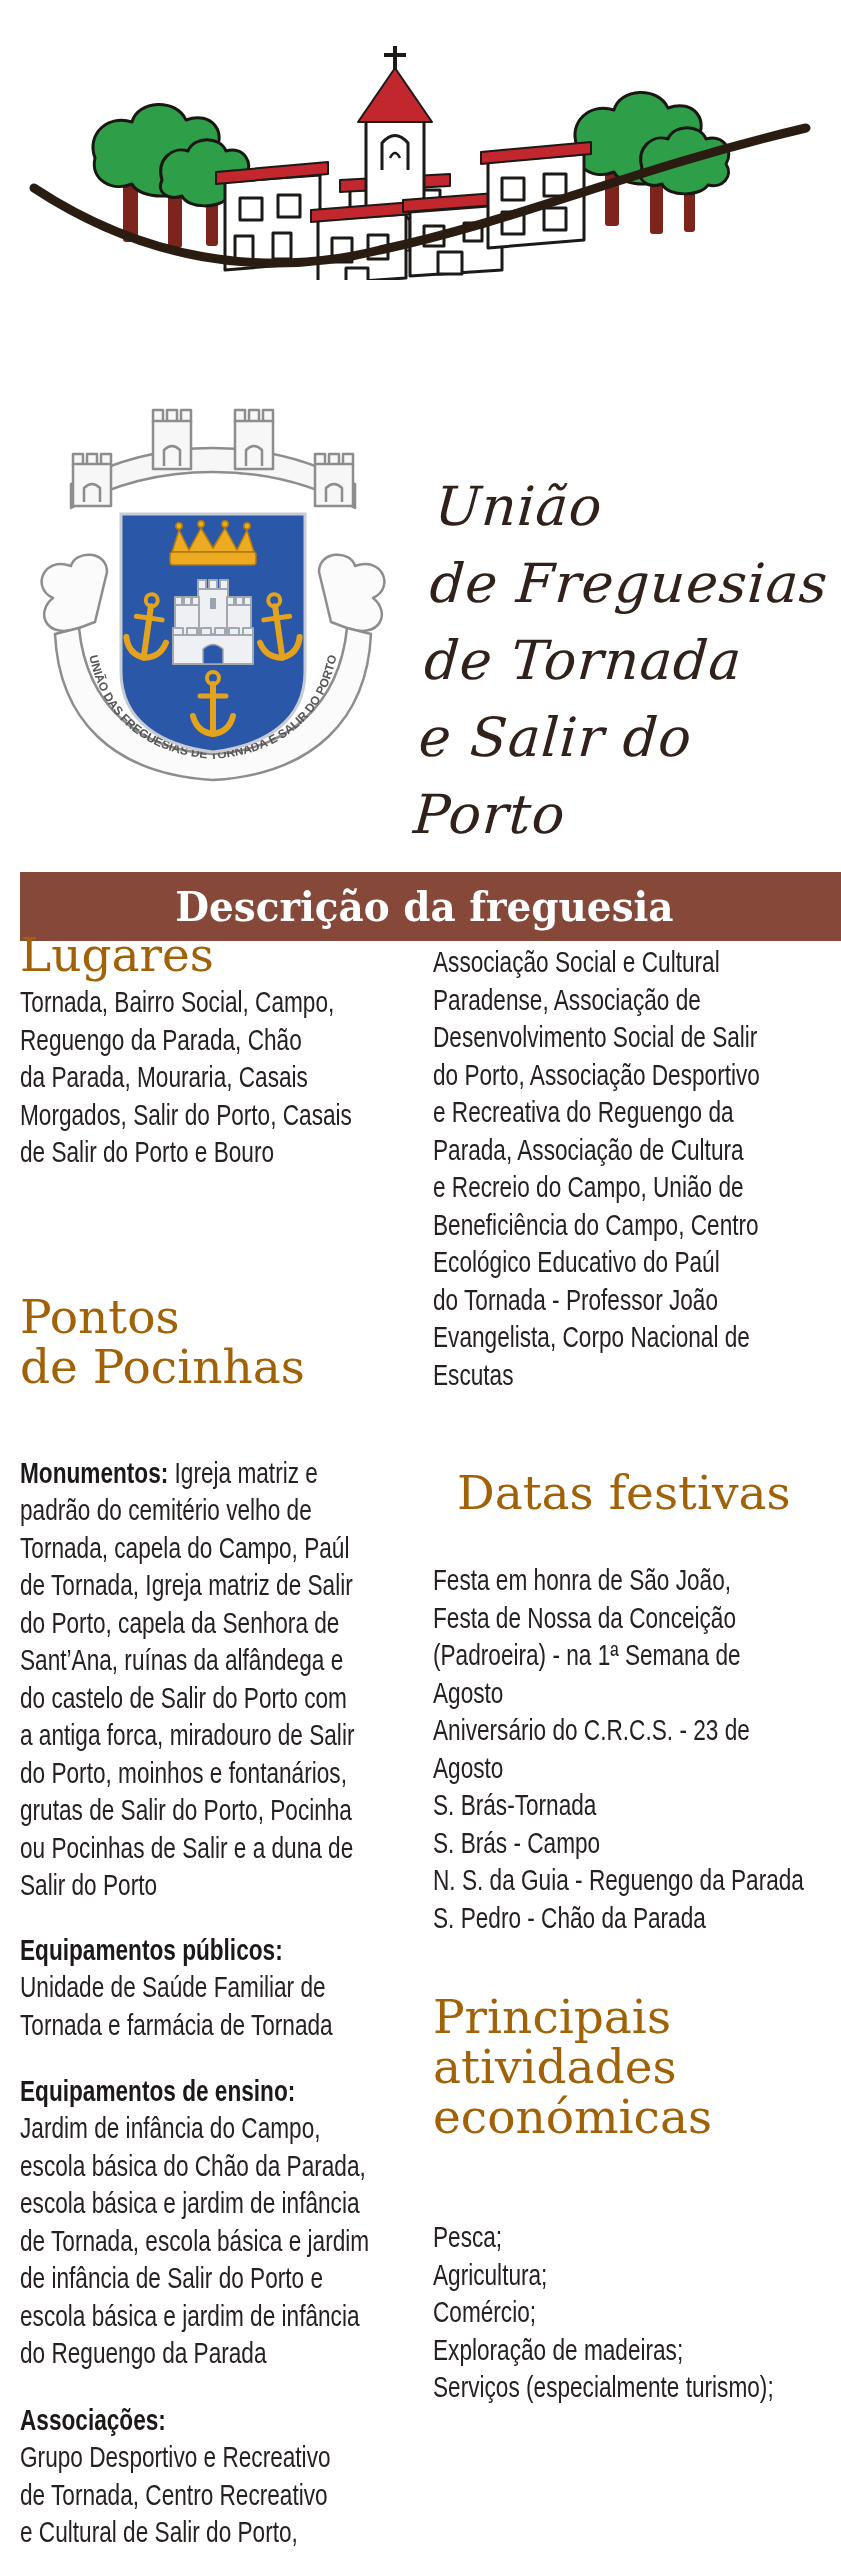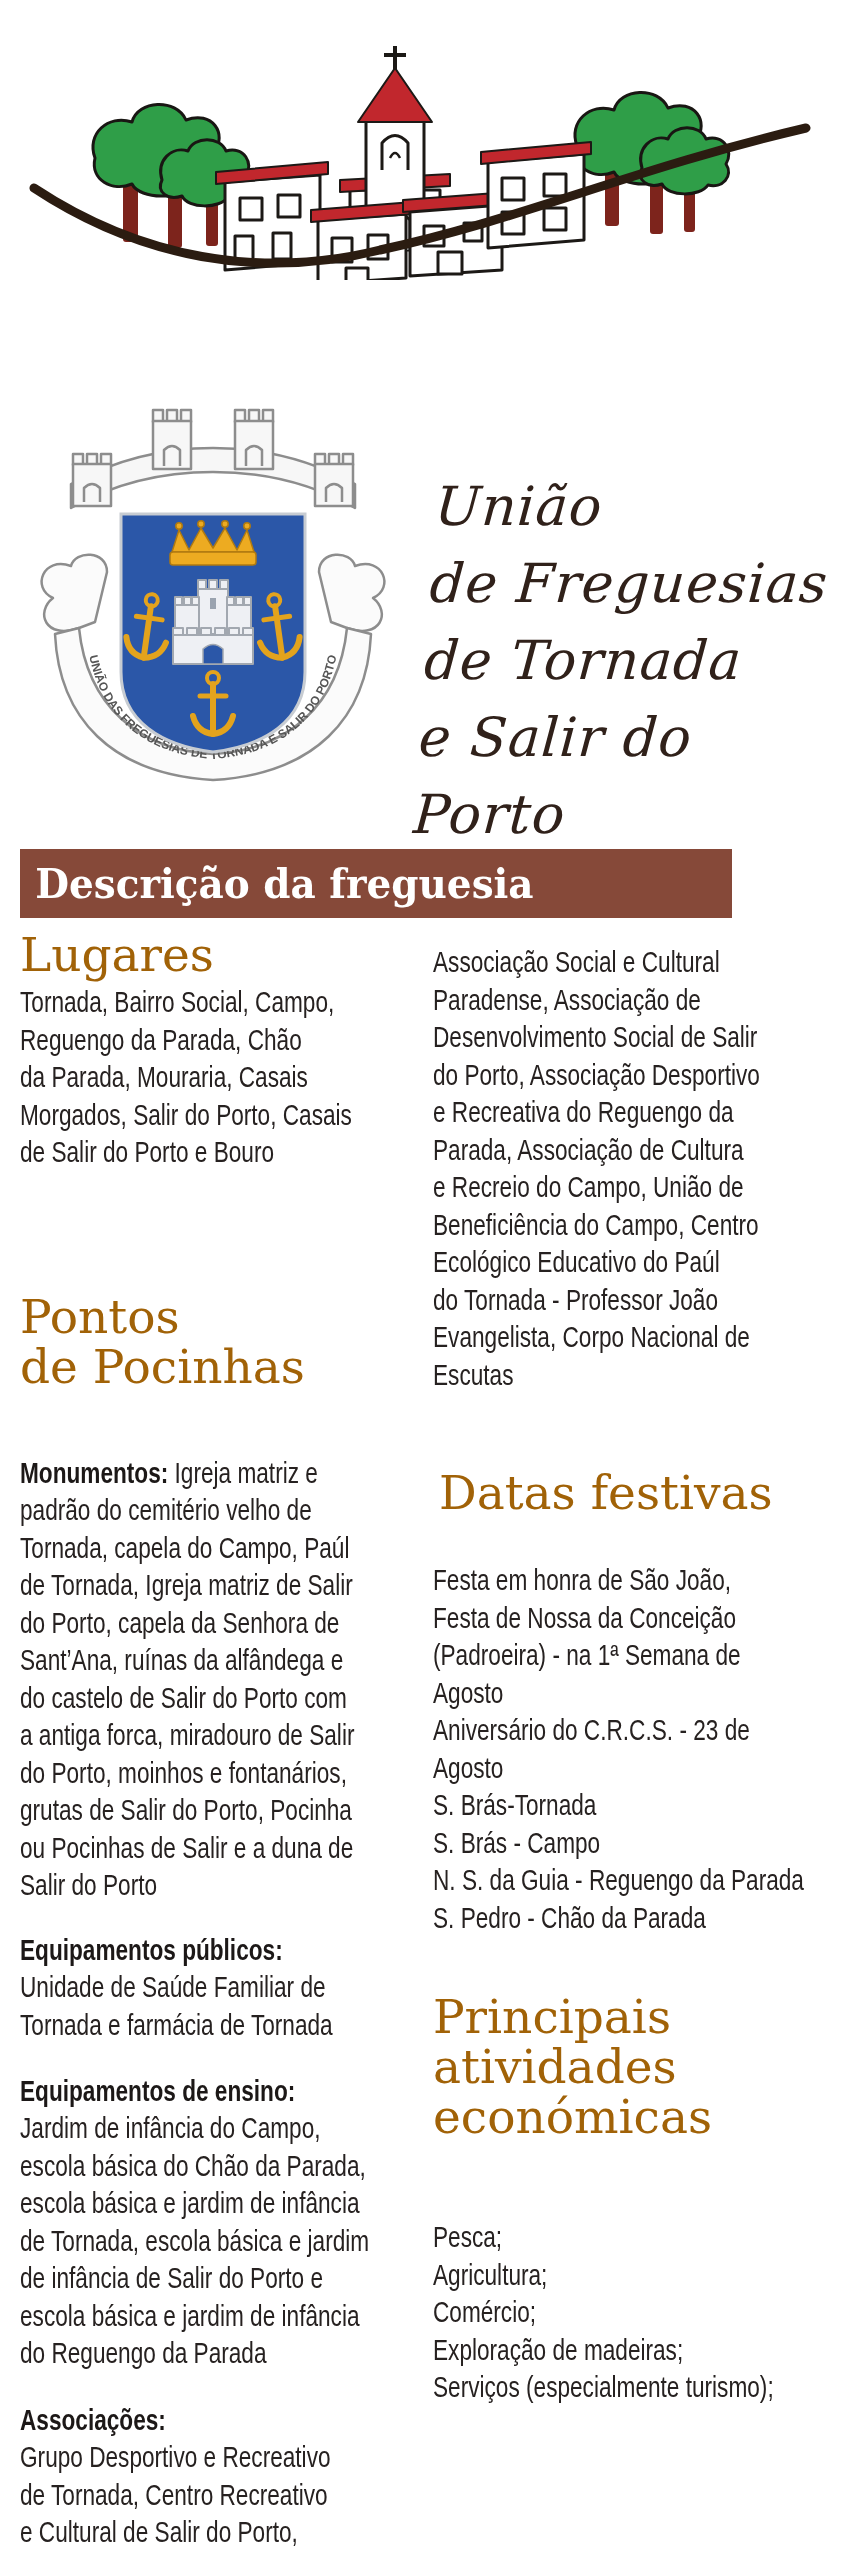--- a/index.html
+++ b/index.html
@@ -17,37 +17,37 @@
   .script-title{
     left:438px;top:468px;width:400px;
     font-family:"DejaVu Serif",serif;font-style:italic;
     font-size:54px;line-height:77px;color:#30211a;
     white-space:pre-line;letter-spacing:1px;
     transform:skewX(-4deg);transform-origin:0 0;
   }
 
   
   .banner{
-    left:20px;top:849px;width:712px;height:69px;background:#864939;
-    display:flex;align-items:center;
+    left:20px;top:872px;width:821px;height:69px;background:#864939;
+    display:flex;align-items:center;justify-content:center;
   }
   .banner-text{
     color:#ffffff;font-family:"DejaVu Serif",serif;font-weight:bold;
     font-size:41px;white-space:nowrap;padding-left:16px;
     transform:scaleX(0.95);transform-origin:0 50%;
   }
 
   
   .heading{
     font-family:"DejaVu Serif",serif;font-weight:normal;color:#a16207;
     font-size:47px;line-height:50px;white-space:pre-line;
   }
   .h-lugares{left:20px;top:930px;}
   .h-pontos{left:20px;top:1292px;}
-  .h-datas{left:439px;top:1468px;}
+  .h-datas{left:457px;top:1468px;}
   .h-ativ{left:433px;top:1992px;}
 
   
   .body-text{
     font-size:29px;line-height:37.5px;color:#262120;white-space:pre-line;
     width:510px;transform:scaleX(0.78);transform-origin:0 0;
   }
   .body-text b{font-weight:bold;color:#1c1817;}
   .blk{display:block;}
   .p-lugares{left:20px;top:984px;}

